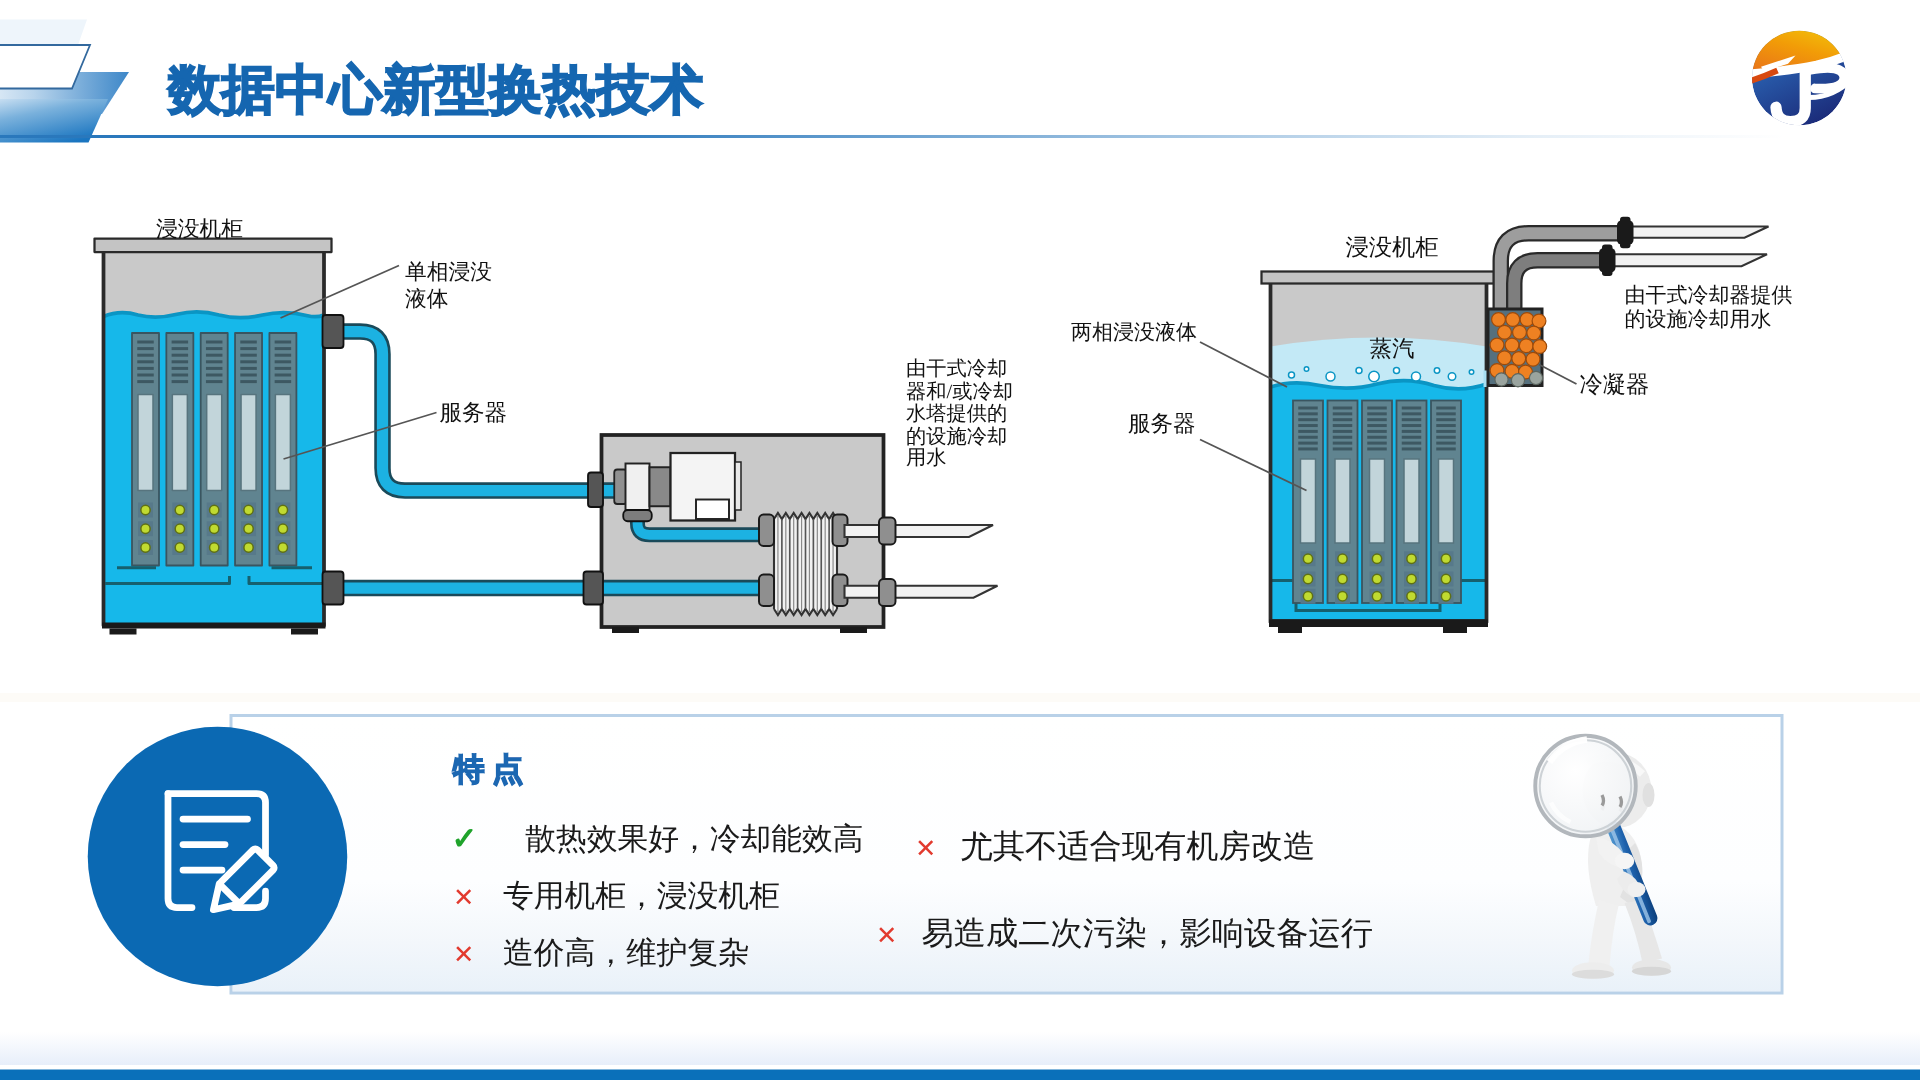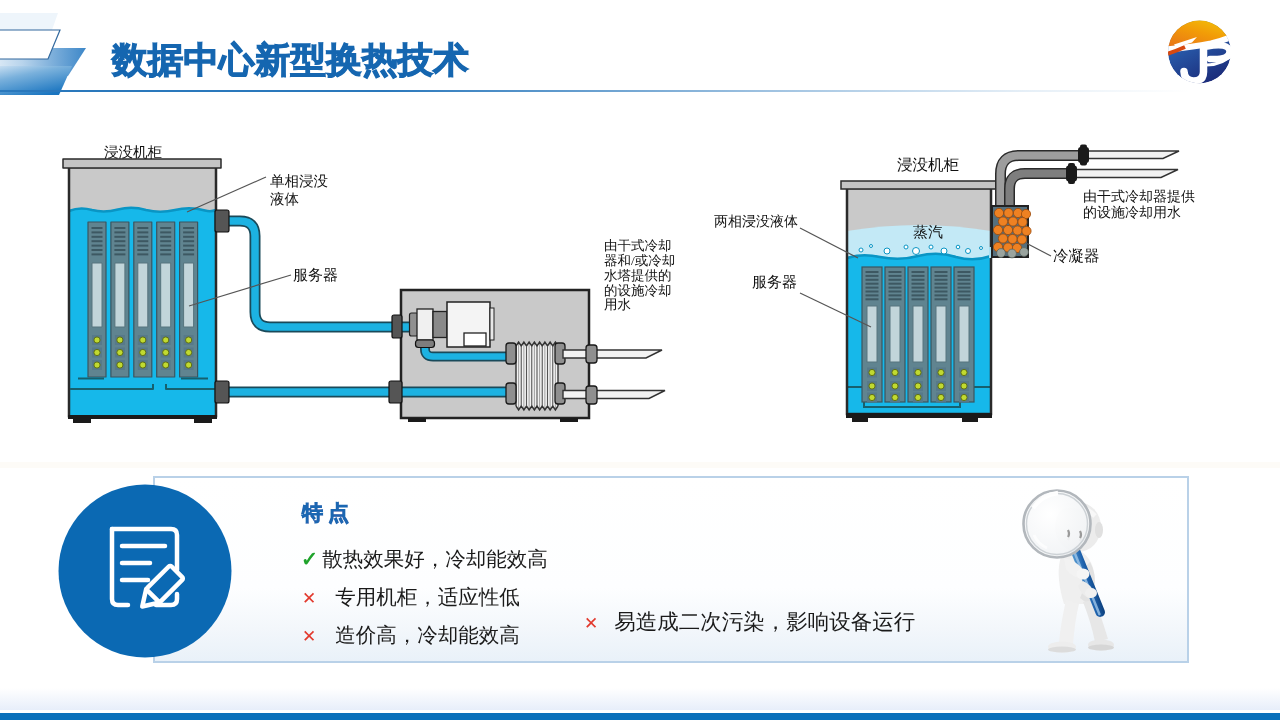--- a/index.html
+++ b/index.html
@@ -433,27 +433,30 @@
       <g transform="rotate(45 105 105)">
         <rect x="96" y="83" width="19" height="34" rx="2"></rect>
         <path d="M 96,117 L 105.5,132 L 115,117"></path>
       </g>
     </g>
   </svg>
 
   <div class="abs" style="left:302px;top:499px;font-size:21px;font-weight:900;color:#ec4899;letter-spacing:5px;-webkit-text-stroke:0.8px #1b67b2;">特点</div>
 
   <div class="abs" style="left:301px;top:545px;width:320px;font-size:20.5px;color:#1a1a1a;">
-    <span style="color:#1fa32b;font-weight:bold;">✓</span><span style="margin-left:4px;">散热效果好，冷却能效高</span>
+    <span style="color:#1fa32b;font-weight:bold;">✓</span><span style="margin-left:32px;">散热效果好，冷却能效高</span>
   </div>
   <div class="abs" style="left:302px;top:583px;width:320px;font-size:20.5px;color:#1a1a1a;">
-    <span style="color:#e23a2e;font-size:17px;">✕</span><span style="margin-left:19px;">专用机柜，适应性低</span>
+    <span style="color:#e23a2e;font-size:17px;">✕</span><span style="margin-left:19px;">专用机柜，浸没机柜</span>
   </div>
   <div class="abs" style="left:302px;top:621px;width:320px;font-size:20.5px;color:#1a1a1a;">
-    <span style="color:#e23a2e;font-size:17px;">✕</span><span style="margin-left:19px;">造价高，冷却能效高</span>
+    <span style="color:#e23a2e;font-size:17px;">✕</span><span style="margin-left:19px;">造价高，维护复杂</span>
+  </div>
+  <div class="abs" style="left:610px;top:549px;width:420px;font-size:21.5px;color:#1a1a1a;">
+    <span style="color:#e23a2e;font-size:17px;">✕</span><span style="margin-left:16px;">尤其不适合现有机房改造</span>
   </div>
   <div class="abs" style="left:584px;top:607px;width:420px;font-size:21.5px;color:#1a1a1a;">
     <span style="color:#e23a2e;font-size:17px;">✕</span><span style="margin-left:16px;">易造成二次污染，影响设备运行</span>
   </div>
 
   <svg class="abs" style="left:1000px;top:478px" width="190" height="180" viewBox="0 0 190 180">
     <defs>
       <radialGradient id="lens" cx="0.4" cy="0.35" r="0.8">
         <stop offset="0" stop-color="#ffffff"></stop>
           <stop offset="0.75" stop-color="#f2f4f6"></stop>

